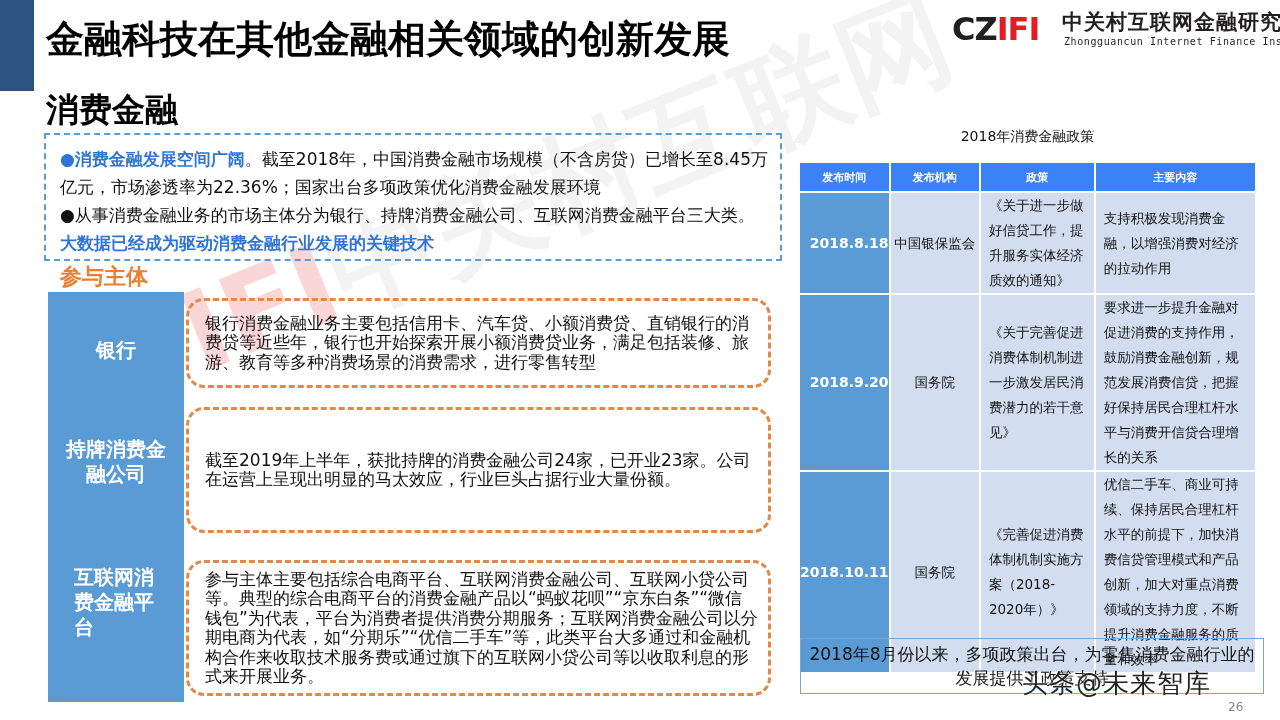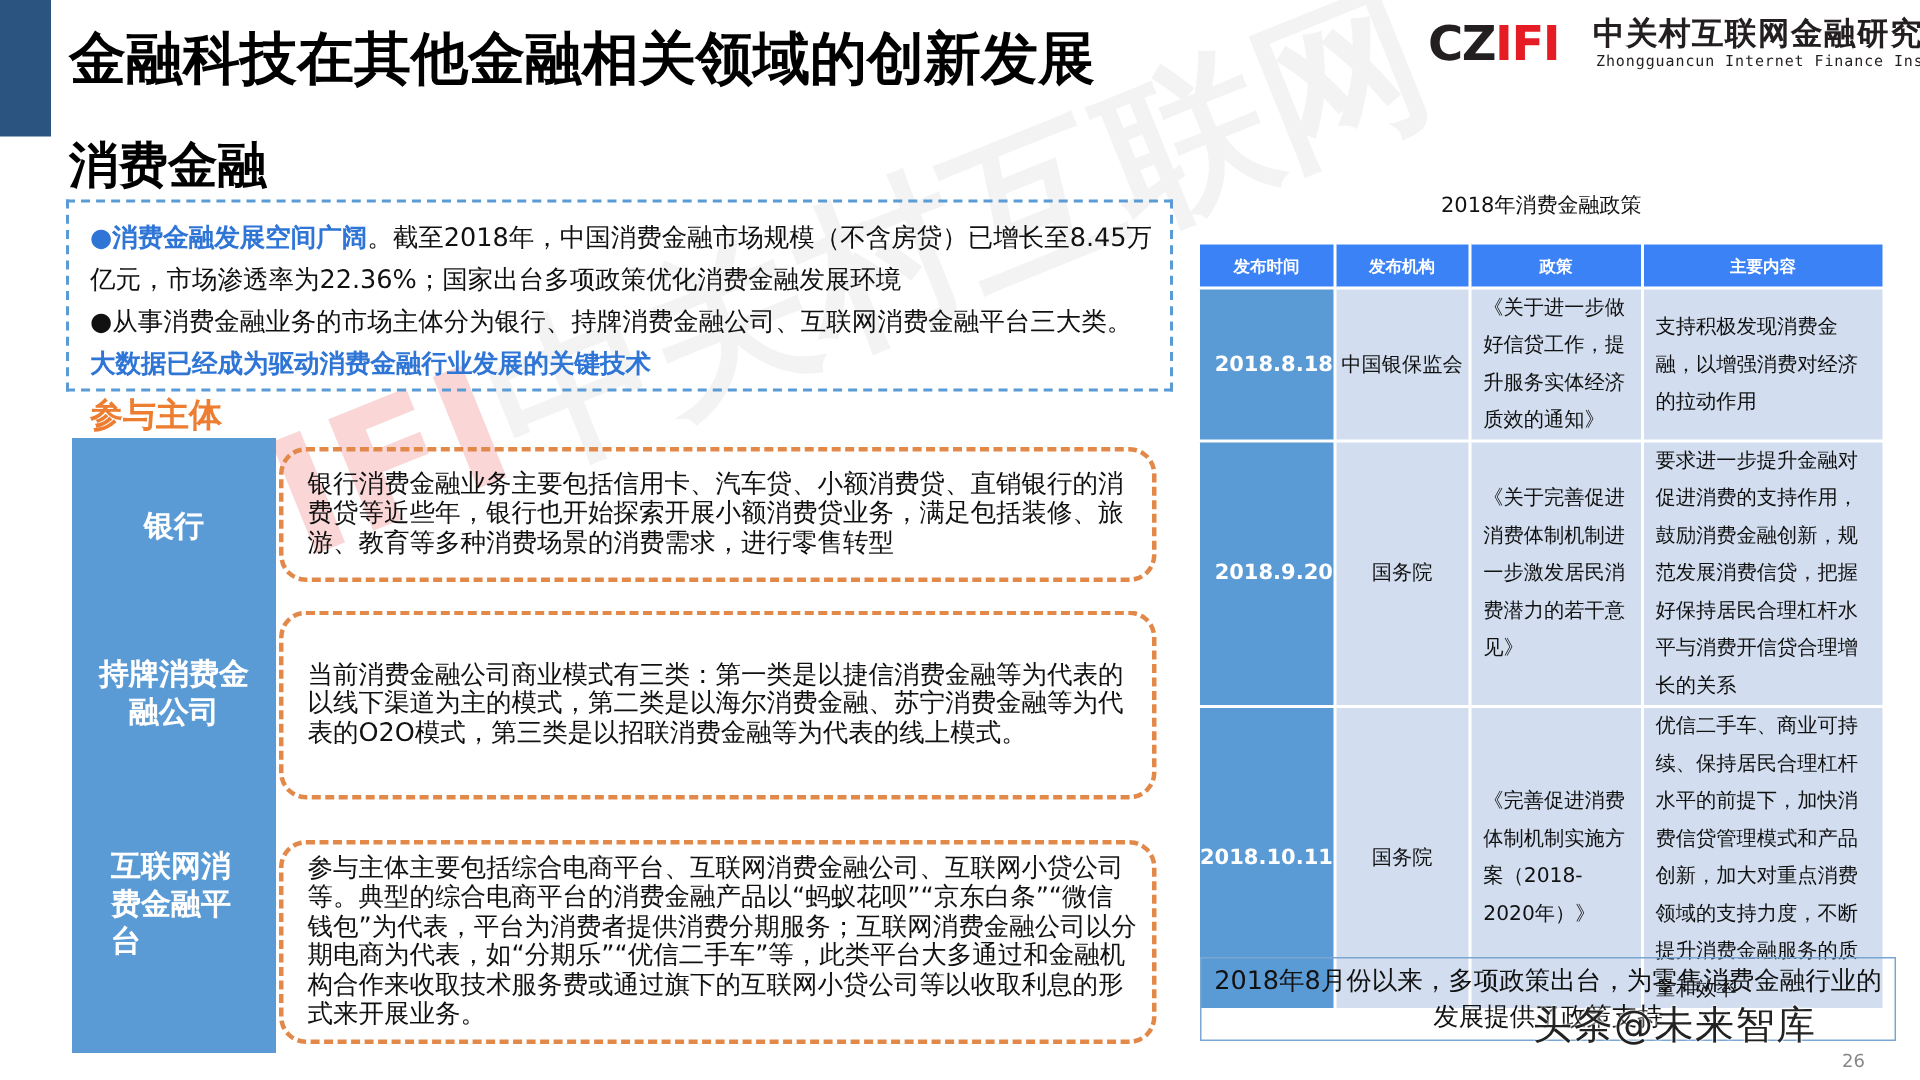--- a/index.html
+++ b/index.html
@@ -78,21 +78,21 @@
   <div class="entity-name" style="top:145px; padding: 0 16px;">持牌消费金融公司</div>
   <div class="entity-name" style="top:273px; padding: 0 20px 0 26px; text-align:left;">互联网消费金融平台</div>
 </div>
 
 <div class="entity-box" style="top:298px; height:90px;">
   <div class="txt">银行消费金融业务主要包括信用卡、汽车贷、小额消费贷、直销银行的消费贷等近些年，银行也开始探索开展小额消费贷业务，满足包括装修、旅游、教育等多种消费场景的消费需求，进行零售转型</div>
 </div>
 
 <div class="entity-box" style="top:407px; height:126px;">
   <div class="txt">
-    <div>当前消费金融公司商业模式有三类：第一类是以捷信消费金融等为代表的以线下渠道为主的模式，第二类是以海尔消费金融、苏宁消费金融等为代表的O2O模式，第三类是以招联消费金融等为代表的线上模式。</div>
+    <div>截至2019年上半年，获批持牌的消费金融公司24家，已开业23家。公司在运营上呈现出明显的马太效应，行业巨头占据行业大量份额。</div>
   </div>
 </div>
 
 <div class="entity-box" style="top:560px; height:136px;">
   <div class="txt">参与主体主要包括综合电商平台、互联网消费金融公司、互联网小贷公司等。典型的综合电商平台的消费金融产品以“蚂蚁花呗”“京东白条”“微信钱包”为代表，平台为消费者提供消费分期服务；互联网消费金融公司以分期电商为代表，如“分期乐”“优信二手车”等，此类平台大多通过和金融机构合作来收取技术服务费或通过旗下的互联网小贷公司等以收取利息的形式来开展业务。</div>
 </div>
 
 <div class="table-title">2018年消费金融政策</div>
 
 <table class="policy">

